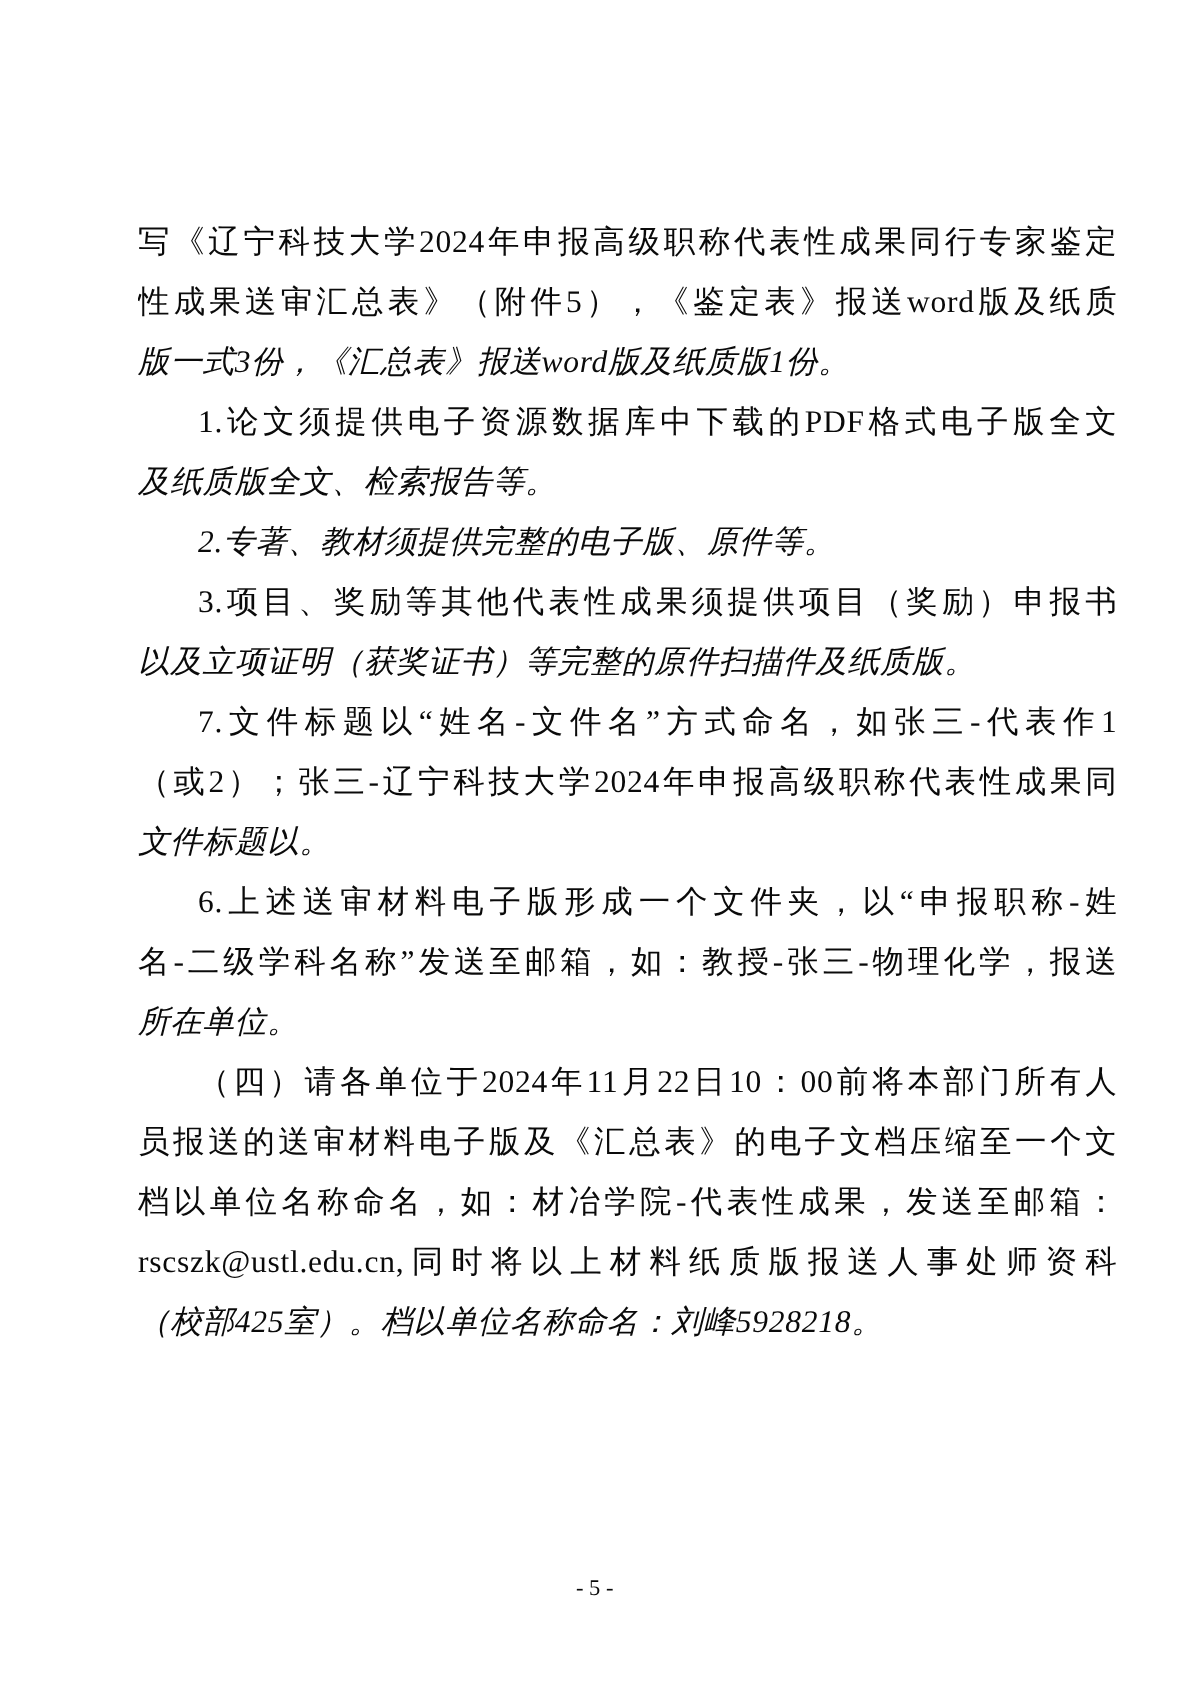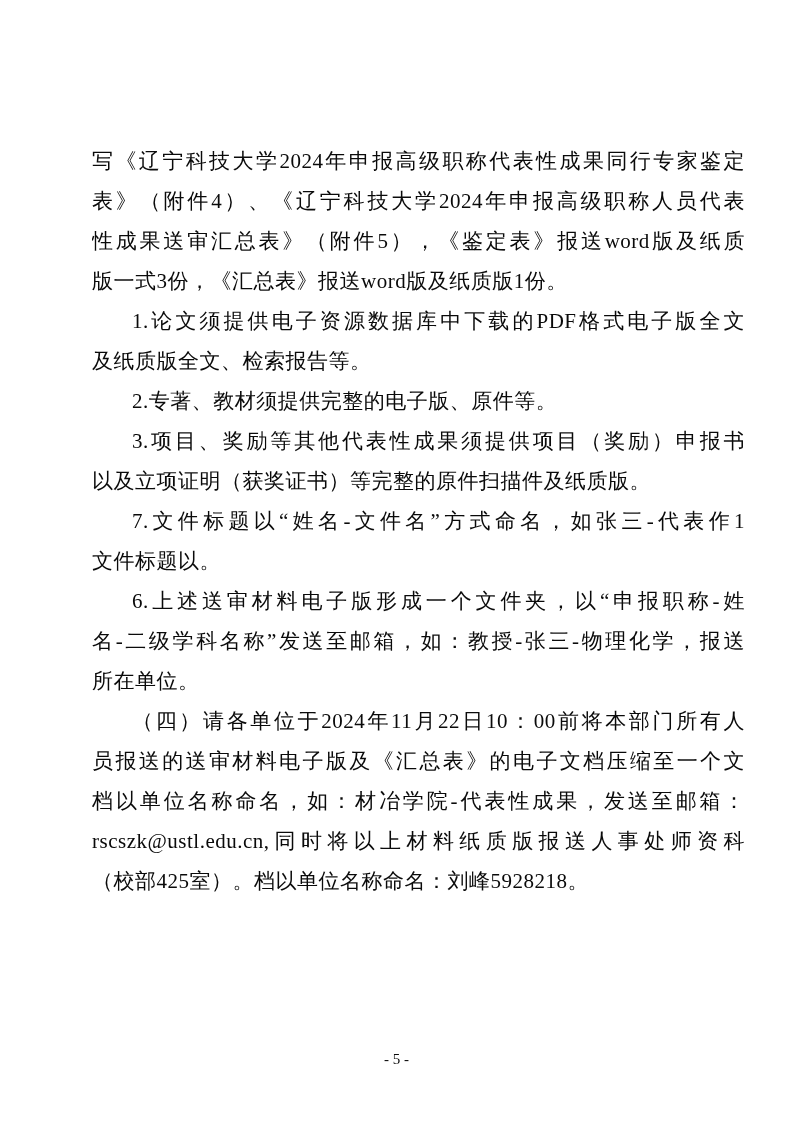--- a/index.html
+++ b/index.html
@@ -23,46 +23,46 @@
     height:40px;
     line-height:40px;
     font-size:21px;
     letter-spacing:0.5px;
     text-align:justify;
     text-align-last:justify;
     overflow:hidden;
     white-space:nowrap;
   }
   .in { padding-left:40px; }
-  .last { text-align-last:left; }
+  .last { text-align-last:left;font-style:italic; }
   .footer {
     position:absolute;
     top:1048px; left:0;
     width:100%;
     text-align:center;
     font-size:15px;
     line-height:22px;
     color:#0a0a0a;
   }
 </style>
 </head>
 <body>
 
 <div class="page">
   <div class="content">
     <div class="ln">写《辽宁科技大学2024年申报高级职称代表性成果同行专家鉴定</div>
-    <div class="ln">表》（附件4）、《辽宁科技大学2024年申报高级职称人员代表</div>
     <div class="ln">性成果送审汇总表》（附件5），《鉴定表》报送word版及纸质</div>
     <div class="ln last">版一式3份，《汇总表》报送word版及纸质版1份。</div>
     <div class="ln in">1.论文须提供电子资源数据库中下载的PDF格式电子版全文</div>
     <div class="ln last">及纸质版全文、检索报告等。</div>
     <div class="ln in last">2.专著、教材须提供完整的电子版、原件等。</div>
     <div class="ln in">3.项目、奖励等其他代表性成果须提供项目（奖励）申报书</div>
     <div class="ln last">以及立项证明（获奖证书）等完整的原件扫描件及纸质版。</div>
     <div class="ln in">7.文件标题以“姓名-文件名”方式命名，如张三-代表作1</div>
+    <div class="ln">（或2）；张三-辽宁科技大学2024年申报高级职称代表性成果同</div>
     <div class="ln last">文件标题以。</div>
     <div class="ln in">6.上述送审材料电子版形成一个文件夹，以“申报职称-姓</div>
     <div class="ln">名-二级学科名称”发送至邮箱，如：教授-张三-物理化学，报送</div>
     <div class="ln last">所在单位。</div>
     <div class="ln in">（四）请各单位于2024年11月22日10：00前将本部门所有人</div>
     <div class="ln">员报送的送审材料电子版及《汇总表》的电子文档压缩至一个文</div>
     <div class="ln">档以单位名称命名，如：材冶学院-代表性成果，发送至邮箱：</div>
     <div class="ln">rscszk@ustl.edu.cn,同时将以上材料纸质版报送人事处师资科</div>
     <div class="ln last">（校部425室）。档以单位名称命名：刘峰5928218。</div>
   </div>

